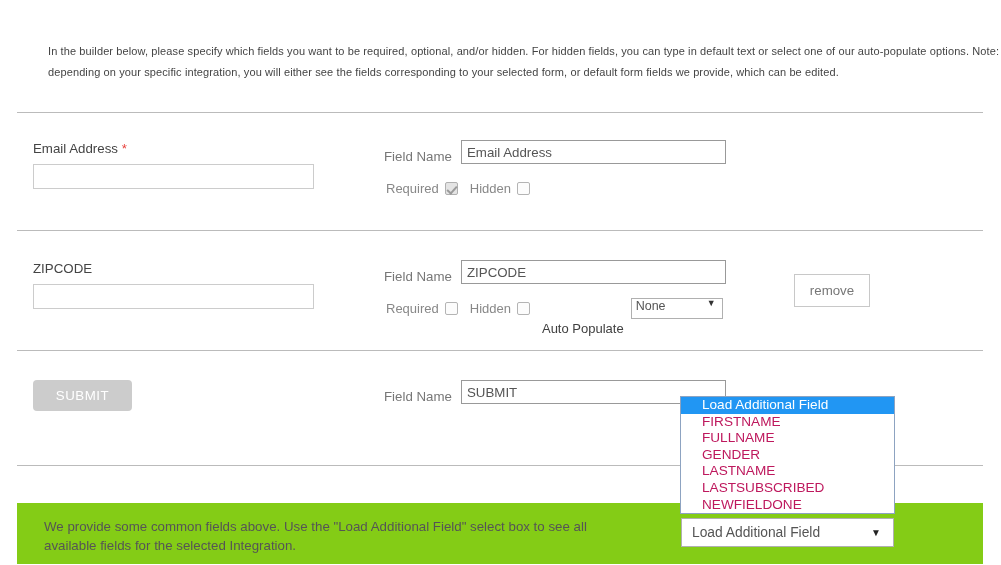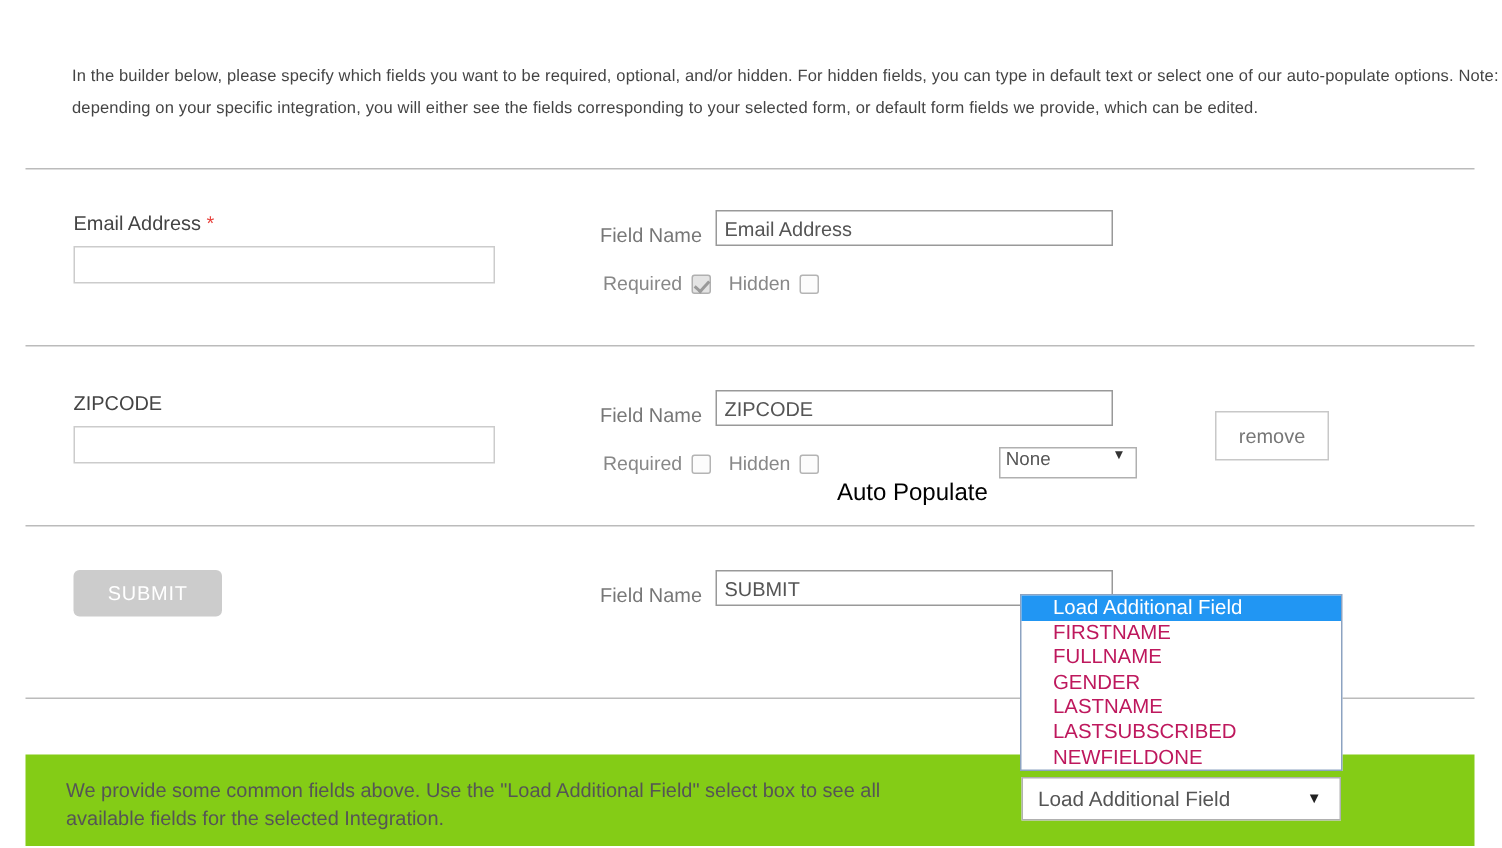--- a/index.html
+++ b/index.html
@@ -43,21 +43,21 @@
     background: #bbbbbb;
   }
   .divider.d1 { top: 112px; }
   .divider.d2 { top: 230px; }
   .divider.d3 { top: 350px; }
   .divider.d4 { top: 465px; }
 
   
   .row {
     position: absolute;
-    left: 16px;
+    left: 0;
     width: 961px;
   }
   .row.r1 { top: 140px; height: 80px; }
   .row.r2 { top: 260px; height: 80px; }
   .row.r3 { top: 380px; height: 80px; }
 
   .preview {
     position: absolute;
     left: 33px;
     top: 0;
@@ -126,21 +126,21 @@
 
   .config-line2 {
     display: flex;
     align-items: center;
     margin-top: 14px;
     margin-left: 2px;
     height: 20px;
   }
   .cb-group {
     display: flex;
-    align-items: flex-end;
+    align-items: center;
     margin-right: 12px;
   }
   .cb-label {
     font-size: 13px;
     color: #888888;
     margin-right: 6px;
     white-space: nowrap;
   }
   .cb {
     width: 13px;
@@ -162,22 +162,22 @@
     left: 3px;
     top: 1px;
     width: 4px;
     height: 8px;
     border: solid #9a9a9a;
     border-width: 0 2px 2px 0;
     transform: rotate(42deg);
   }
 
   .autopop-label {
-    font-size: 16px;
-    color: #000000;
+    font-size: 13px;
+    color: #404040;
     margin-right: 7px;
     white-space: nowrap;
     margin-top: 41px;
   }
   .mini-select {
     width: 92px;
     height: 21px;
     border: 1px solid #b0b0b0;
     background: #ffffff;
     font-family: "Liberation Sans", sans-serif;

